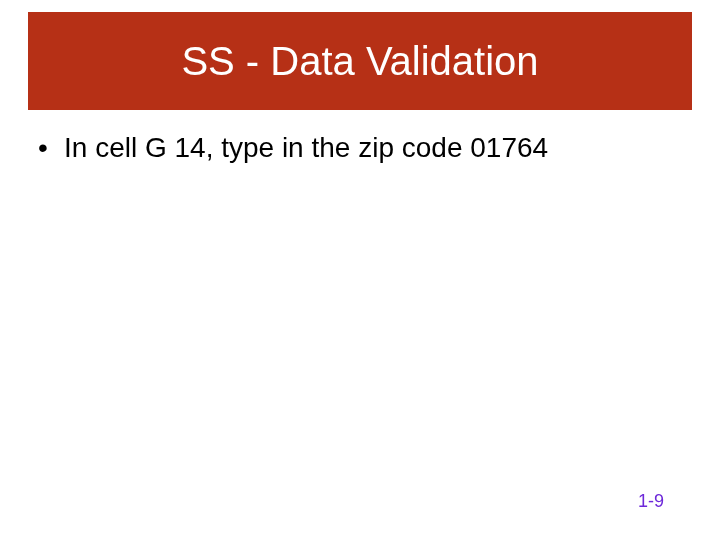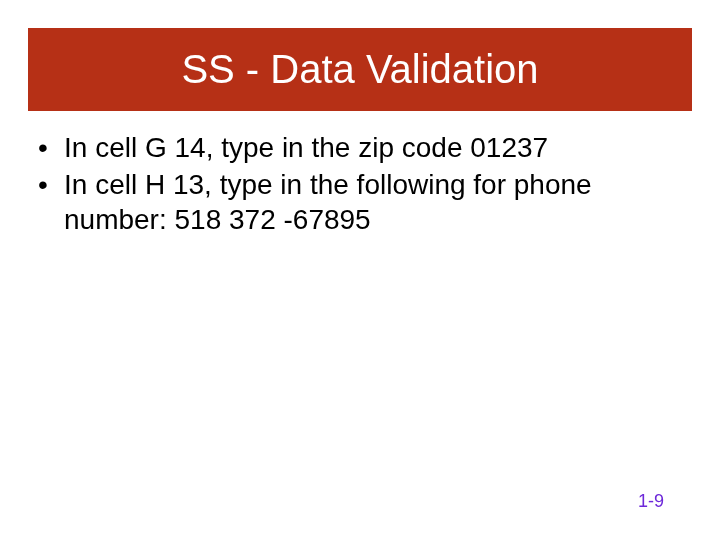--- a/index.html
+++ b/index.html
@@ -9,26 +9,25 @@
     background: #ffffff;
     font-family: Arial, Helvetica, sans-serif;
     position: relative;
     overflow: hidden;
   }
   .title-bar {
     position: absolute;
     top: 12px;
     left: 28px;
     right: 28px;
-    height: 83px;
+    height: 98px;
     background: #b63016;
     display: flex;
     align-items: center;
     justify-content: center;
-    margin-top: 16px;
   }
   .title-text {
     color: #ffffff;
     font-size: 40px;
     font-weight: 400;
   }
   .content {
     position: absolute;
     top: 130px;
     left: 36px;
@@ -62,18 +61,17 @@
 </style>
 </head>
 <body>
 
 <div class="title-bar">
   <div class="title-text">SS - Data Validation</div>
 </div>
 
 <div class="content">
   <ul>
-    <li>In cell G 14, type in the zip code 01237</li>
-    <li>In cell H 13, type in the following for phone number: 518 372 -67895</li>
+    <li>In cell G 14, type in the zip code 01764</li>
   </ul>
 </div>
 
 <div class="footer">1-9</div>
 
 </body></html>

